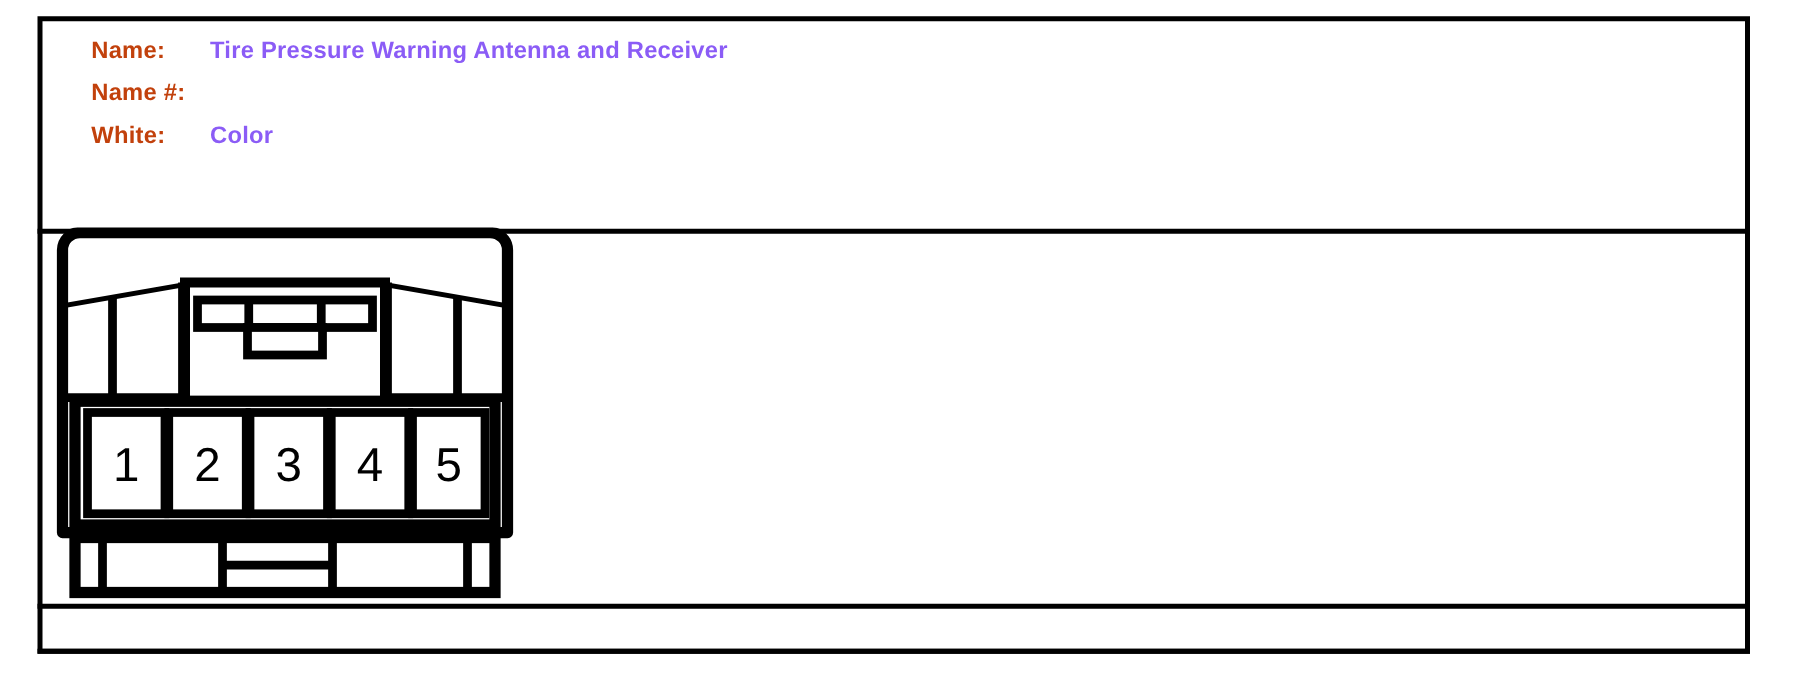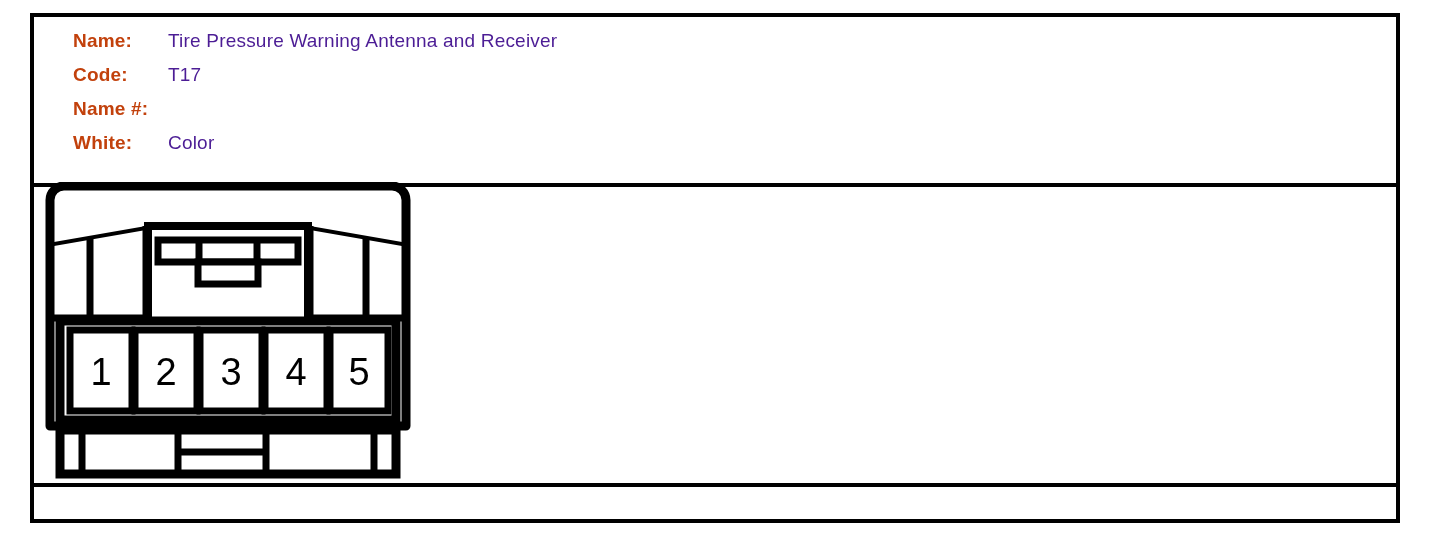--- a/index.html
+++ b/index.html
@@ -67,22 +67,22 @@
     font-weight: bold;
     color: #c2410c;
     letter-spacing: 0.2px;
     margin-left: 26px;
   }
   .spec-value {
     position: absolute;
     left: 121px;
     top: 0;
     font-size: 19px;
-    font-weight: normal;
-    color: #4c1d95;
+    font-weight: bold;
+    color: #8b5cf6;
     letter-spacing: 0.2px;
   }
 
   
   .connector-wrap {
     position: absolute;
     left: 38px;
     top: 182px;
     width: 380px;
     height: 300px;
@@ -102,24 +102,20 @@
   <div class="rowline r2"></div>
   <div class="rowline r3"></div>
 
   <div class="spec">
 
     <div class="spec-row">
       <span class="spec-label">Name:</span>
       <span class="spec-value">Tire Pressure Warning Antenna and Receiver</span>
     </div>
 
-    <div class="spec-row">
-      <span class="spec-label">Code:</span>
-      <span class="spec-value">T17</span>
-    </div>
 
     <div class="spec-row">
       <span class="spec-label">Name #:</span>
     </div>
 
     <div class="spec-row">
       <span class="spec-label">White:</span>
       <span class="spec-value">Color</span>
     </div>
 

